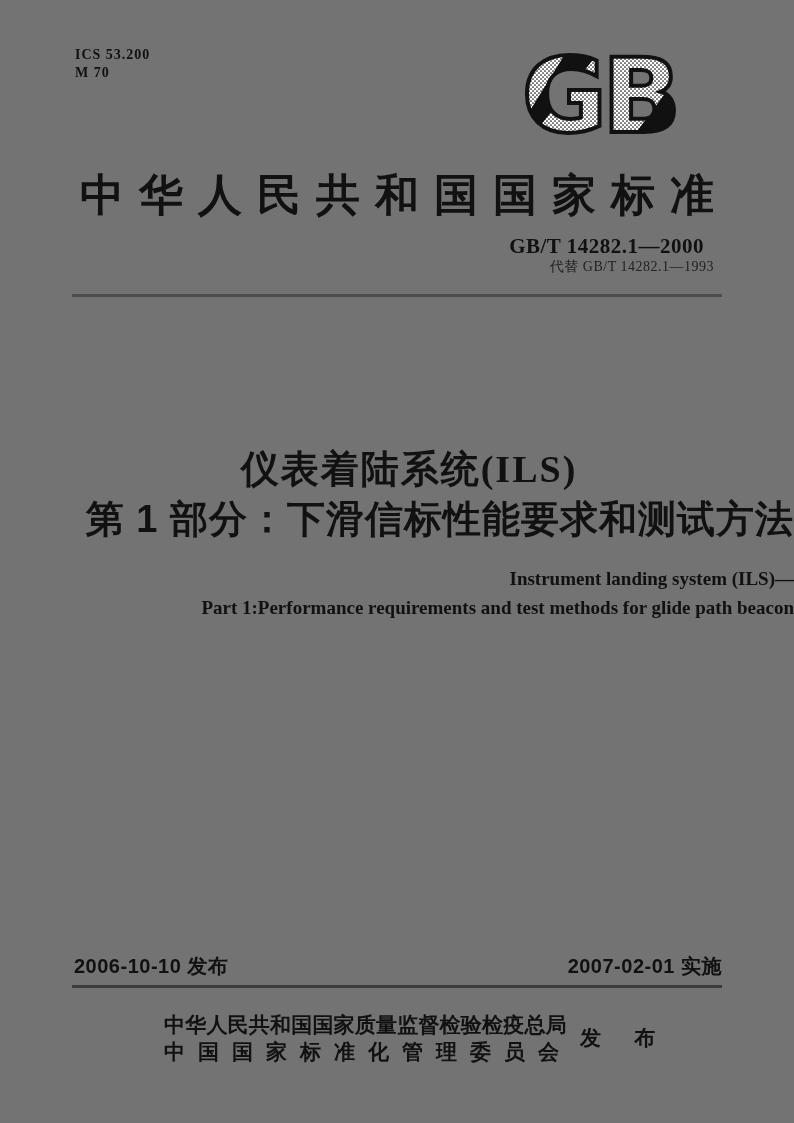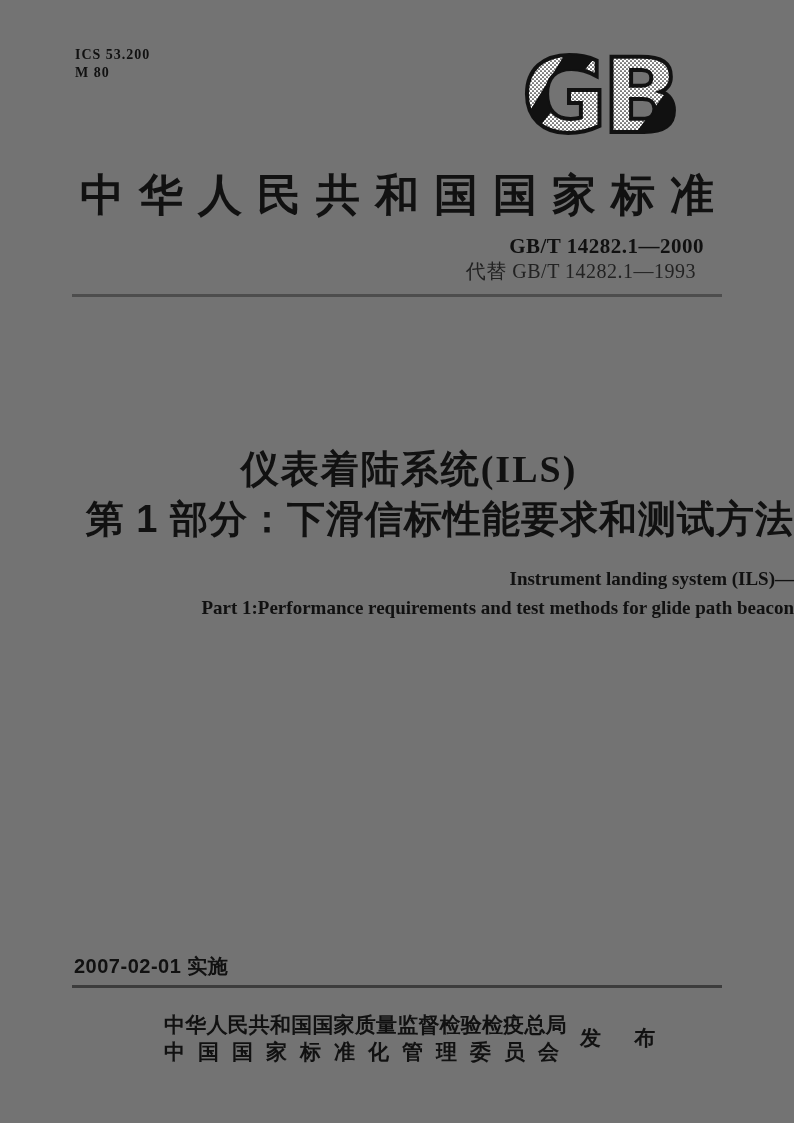--- a/index.html
+++ b/index.html
@@ -39,23 +39,23 @@
 
   
   .std-no{
     position:absolute;right:90px;top:234px;
     text-align:right;
     font-weight:bold;font-size:21px;
     font-family:"Liberation Serif", serif;
     letter-spacing:0.5px;
   }
   .replaces{
-    position:absolute;right:98px;top:258px;
+    position:absolute;right:80px;top:258px;
     text-align:right;
-    font-weight:normal;font-size:20px;
+    font-weight:normal;font-size:14px;
     color:#222;
     letter-spacing:0.5px;
   }
 
   .rule-top{
     position:absolute;left:72px;right:72px;top:294px;height:3px;
     background:#4d4d4d;
   }
 
   
@@ -122,21 +122,21 @@
     white-space:nowrap;
   }
 </style>
 </head>
 <body>
 
 <div id="page">
 
   <div class="ics-block">
     <div>ICS 53.200</div>
-    <div>M 80</div>
+    <div>M 70</div>
   </div>
 
   <div class="gb-logo">
     <svg width="182" height="100" viewBox="0 0 182 100">
       <defs>
         <pattern id="halftone" width="4" height="4" patternUnits="userSpaceOnUse">
           <rect width="4" height="4" fill="#ffffff"></rect>
           <circle cx="1" cy="1" r="0.85" fill="#111111"></circle>
           <circle cx="3" cy="3" r="0.85" fill="#111111"></circle>
         </pattern>
@@ -159,20 +159,21 @@
 
   <div class="title-cn-1">仪表着陆系统(ILS)</div>
   <div class="title-cn-2">第 1 部分：下滑信标性能要求和测试方法</div>
 
   <div class="title-en">
     <span class="en-line">Instrument landing system (ILS)—</span>
     <span class="en-line">Part 1:Performance requirements and test methods for glide path beacon</span>
   </div>
 
   <div class="dates-row">
+    <span>2006-10-10 发布</span>
     <span>2007-02-01 实施</span>
   </div>
 
   <div class="rule-bottom"></div>
 
   <div class="issuer-block">
     <div class="issuer-line1">中华人民共和国国家质量监督检验检疫总局</div>
     <div class="issuer-line2">中国国家标准化管理委员会</div>
   </div>
 

